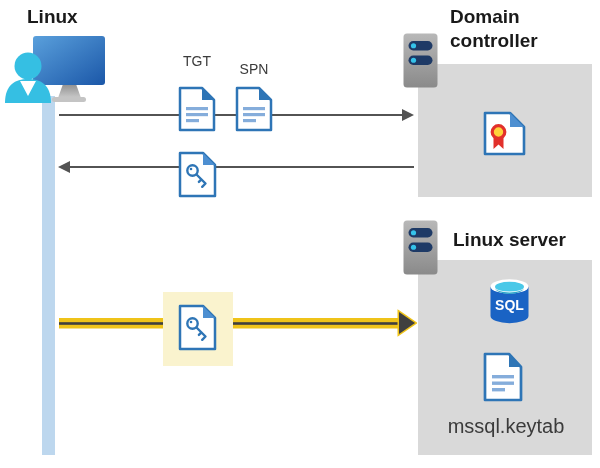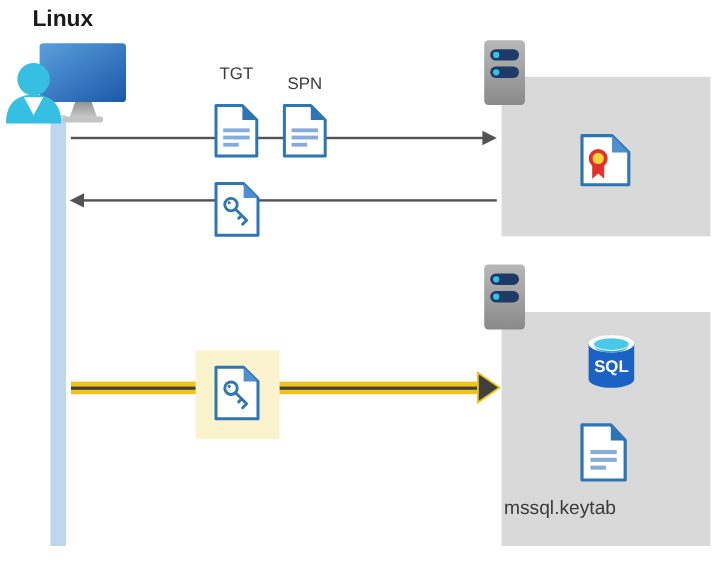--- a/index.html
+++ b/index.html
@@ -18,21 +18,21 @@
   .canvas { position:relative; width:600px; height:468px; background:#ffffff; overflow:hidden; }
 
   .abs { position:absolute; }
 
   .title-label { font-weight:bold; font-size:19px; color:var(--text_dark); line-height:1.25; }
   .small-label { font-size:14px; color:var(--text_gray); text-align:center; }
 
   .client-label { left:27px; top:5px; }
   .dc-label   { left:450px; top:5px; width:150px; }
   .linux-label{ left:453px; top:228px; width:145px; }
-  .keytab-label { left:420px; top:415px; width:172px; font-size:16px; color:var(--text_gray); }
+  .keytab-label { left:420px; top:415px; width:172px; text-align:center; font-size:20px; color:var(--text_gray); }
 
   .tgt-label { left:177px; top:53px; width:40px; }
   .spn-label { left:234px; top:61px; width:40px; }
 
   .lifeline { left:42px; top:96px; width:13px; height:359px; background:var(--lifeline_blue); z-index:1; }
 
   .graybox { background:var(--gray_box); z-index:0; }
   .dc-box    { left:418px; top:64px;  width:174px; height:133px; }
   .linux-box { left:418px; top:260px; width:174px; height:195px; }
 
@@ -188,15 +188,17 @@
     <polygon points="2,2 26,2 38,15 38,48 2,48" fill="#ffffff" stroke="#2E75B6" stroke-width="2.7" stroke-linejoin="round"></polygon>
     <polygon points="26,2 26,15 38,15" fill="#2E75B6"></polygon>
     <rect x="9" y="23" width="22" height="3.4" fill="#85ADDB"></rect>
     <rect x="9" y="29.5" width="22" height="3.4" fill="#85ADDB"></rect>
     <rect x="9" y="36" width="13" height="3.4" fill="#85ADDB"></rect>
   </svg>
 
   <div class="abs title-label client-label">Linux</div>
   <div class="abs small-label tgt-label">TGT</div>
   <div class="abs small-label spn-label">SPN</div>
+  <div class="abs title-label dc-label">Domain controller</div>
+  <div class="abs title-label linux-label">Linux server</div>
   <div class="abs keytab-label">mssql.keytab</div>
 
 </div>
 
 </body></html>

